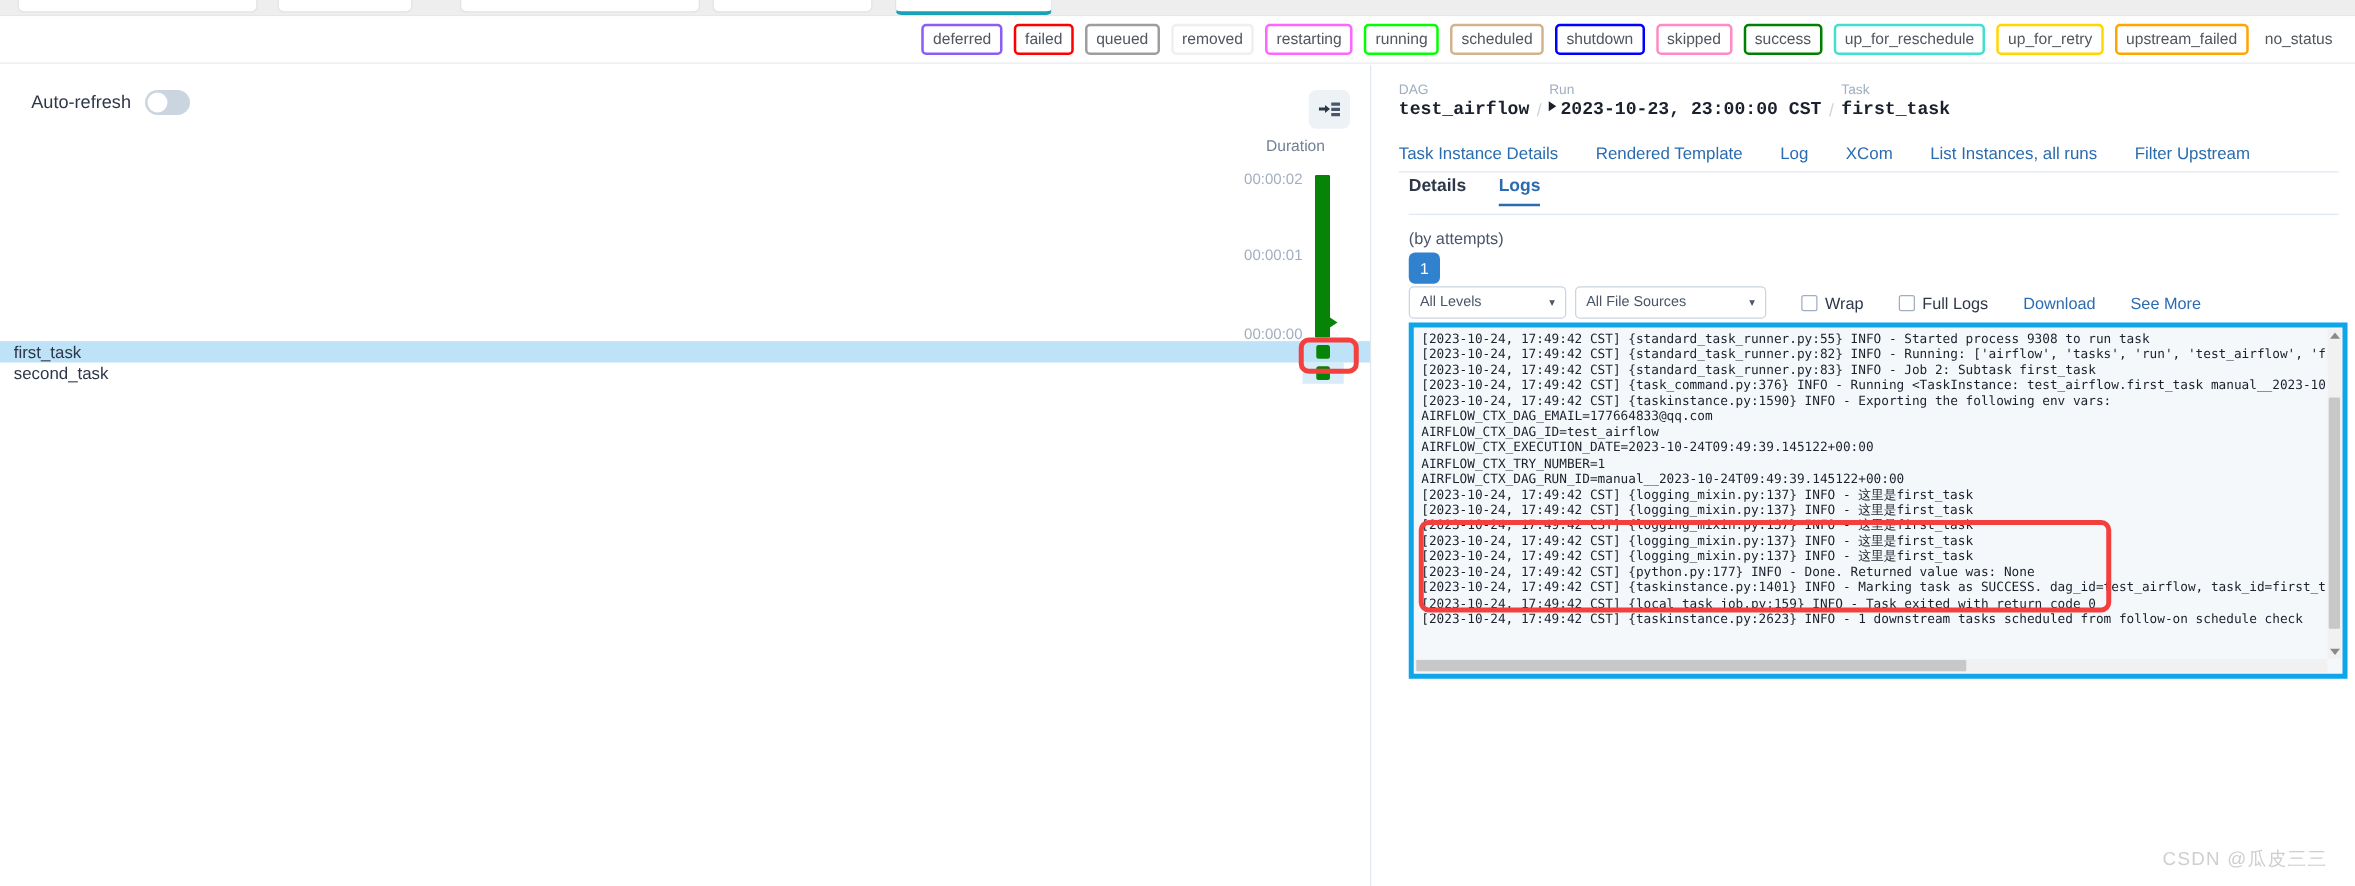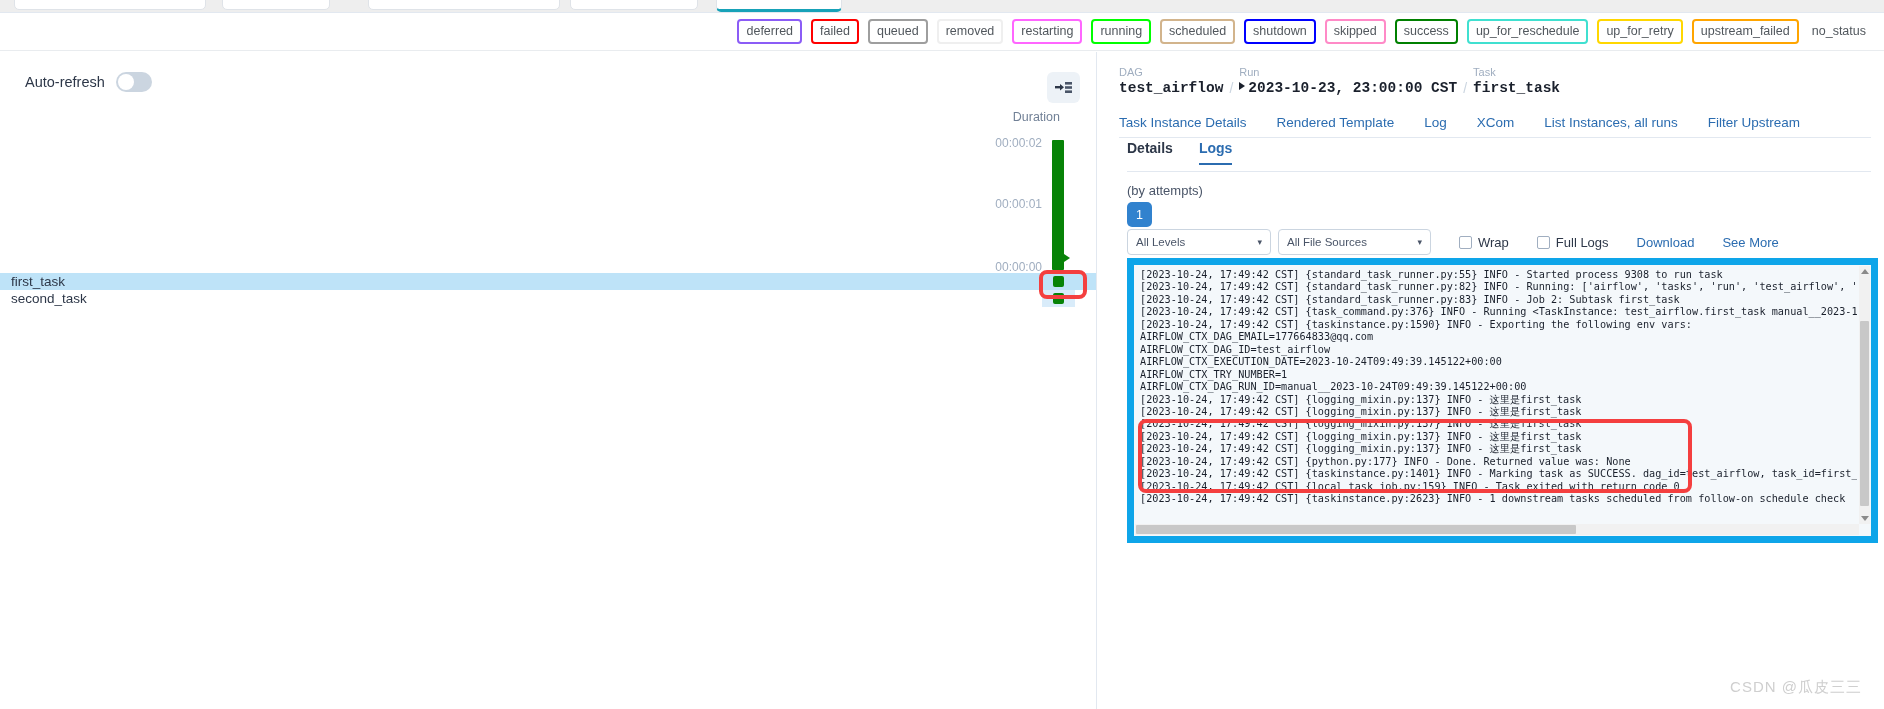--- a/index.html
+++ b/index.html
@@ -337,21 +337,21 @@
     background: #ffffff;
     font-size: 11.5px;
     color: #4a5568;
     display: flex;
     align-items: center;
     padding: 0 8px;
     box-sizing: border-box;
     cursor: pointer;
     justify-content: space-between;
   }
-  .select-levels { width: 144px; }
+  .select-levels { width: 126px; }
   .select-sources { width: 153px; margin-left: 7px; }
   .chevron {
     font-size: 9px;
     color: #4a5568;
     margin-left: 8px;
   }
   .chk-wrap {
     display: flex;
     align-items: center;
     gap: 6px;
@@ -374,21 +374,21 @@
     margin-left: 28px;
     cursor: pointer;
     white-space: nowrap;
   }
 
   .log-box {
     position: absolute;
     top: 206px; left: 22px;
     width: 751px;
     height: 285px;
-    border: 7px solid #0ea5e9;
+    border: 4px solid #0ea5e9;
     background: #f4f8fb;
     box-sizing: border-box;
     overflow: hidden;
   }
   .log-inner {
     position: absolute;
     top: 4px; left: 6px;
     right: 14px;
     bottom: 14px;
     overflow: hidden;

